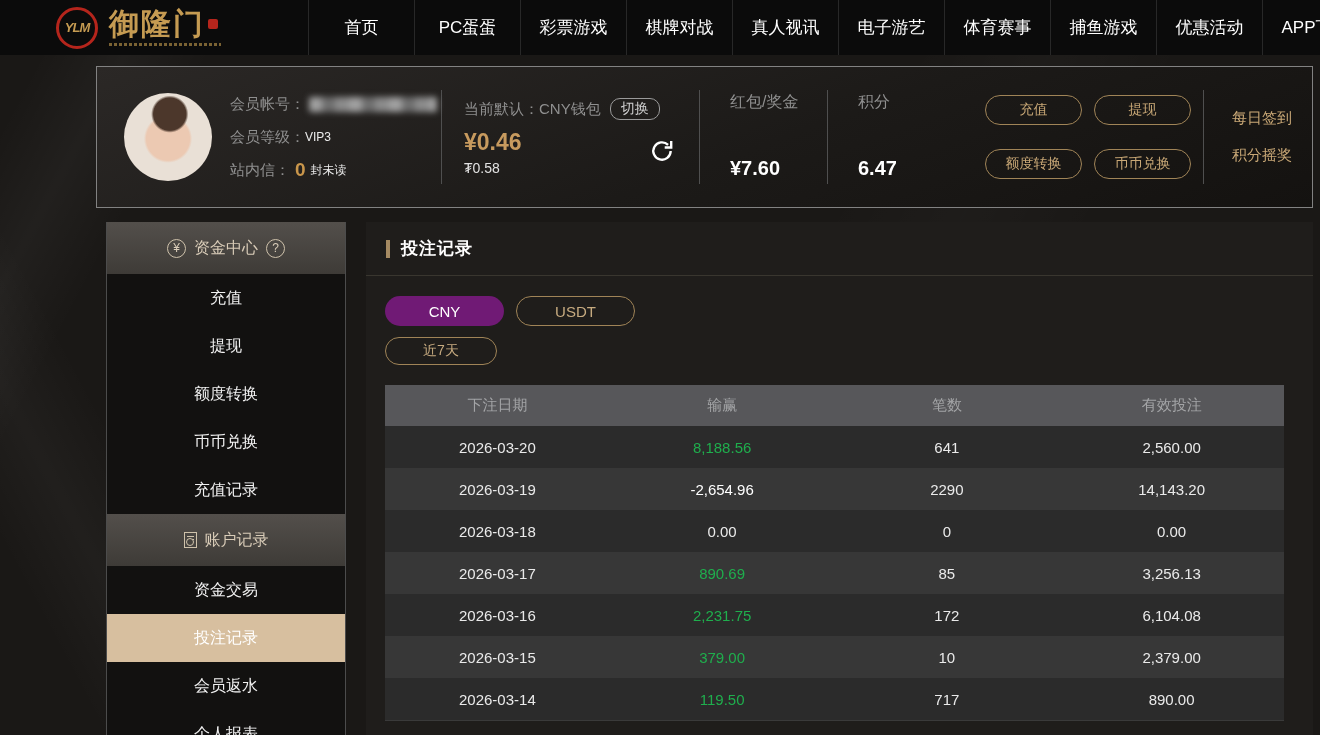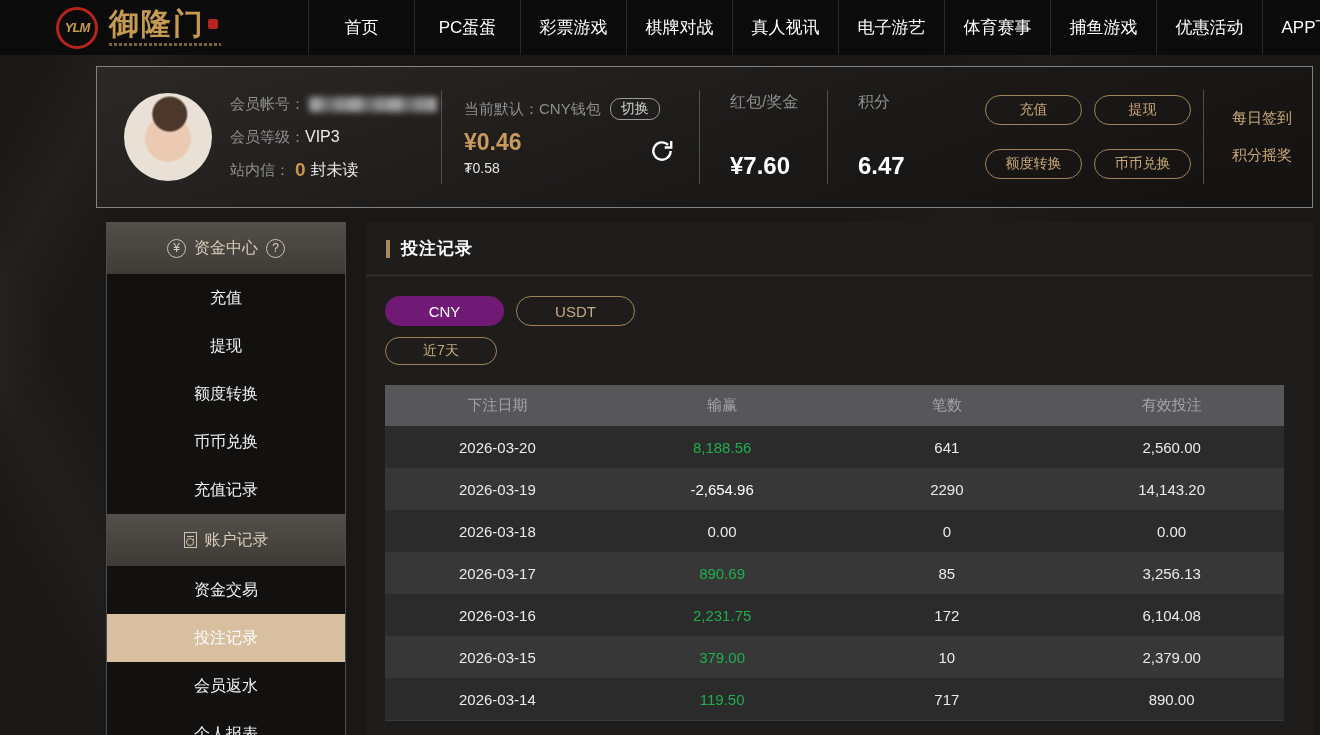--- a/index.html
+++ b/index.html
@@ -45,21 +45,21 @@
   .up-profile { width:344px; display:flex; align-items:center; gap:18px; padding-left:27px; flex:none; }
   .avatar {
     width:88px; height:88px; border-radius:50%; flex:none; overflow:hidden;
     background:
       radial-gradient(circle at 52% 24%, #4c372b 0 20%, rgba(76,55,43,0) 23%),
       radial-gradient(circle at 50% 52%, #ecc9b2 0 34%, rgba(236,201,178,0) 38%),
       radial-gradient(circle at 50% 50%, #e9e0d6 0 100%);
   }
   .info-line { display:flex; align-items:center; height:33px; font-size:15px; }
   .lbl { color:#8f8f8f; }
-  .val { color:#ececec; font-size:16px; }
+  .val { color:#ececec; font-size:12px; }
   .blur-block {
     width:128px; height:15px; border-radius:2px; margin-left:4px;
     background:repeating-linear-gradient(90deg,#a0a0a0 0 13px,#6f6f6f 13px 26px,#8b8b8b 26px 40px);
     filter:blur(3px);
   }
   .gold-num { color:#c9964b; font-size:19px; font-weight:bold; padding:0 5px; }
 
   .v-divide { align-self:center; height:94px; border-left:1px solid #4f4f4f; }
 
   .up-wallet { width:257px; flex:none; position:relative; padding-left:22px; }
@@ -68,21 +68,21 @@
     border:1px solid #9a9a9a; color:#cfcfcf; font-size:14px; border-radius:10px;
     padding:1px 10px; cursor:pointer; background:transparent;
   }
   .cny-amt { color:#c79a5e; font-size:23px; font-weight:bold; margin-top:9px; }
   .usdt-amt { color:#e2e2e2; font-size:14px; margin-top:4px; }
   .refresh-btn { position:absolute; right:24px; top:40px; cursor:pointer; background:none; border:none; }
 
   .stat-col { width:127px; flex:none; height:94px; padding-left:30px;
     display:flex; flex-direction:column; justify-content:space-between; }
   .stat-label { color:#8f8f8f; font-size:16px; padding-top:2px; }
-  .stat-value { color:#ffffff; font-size:24px; font-weight:bold; padding-bottom:4px; }
+  .stat-value { color:#ffffff; font-size:20px; font-weight:bold; padding-bottom:4px; }
 
   .up-actions { width:248px; flex:none; display:grid; grid-template-columns:1fr 1fr;
     gap:24px 12px; padding:0 12px 0 30px; }
   .btn-gold {
     height:30px; border:1px solid #a08457; border-radius:15px; background:transparent;
     color:#c9a876; font-size:14px; display:flex; align-items:center; justify-content:center;
     cursor:pointer; font-family:inherit;
   }
   .up-daily { height:94px; padding-left:28px; display:flex; flex-direction:column; justify-content:space-evenly; }
   .daily-link { color:#c9a876; font-size:15px; cursor:pointer; white-space:nowrap; }

